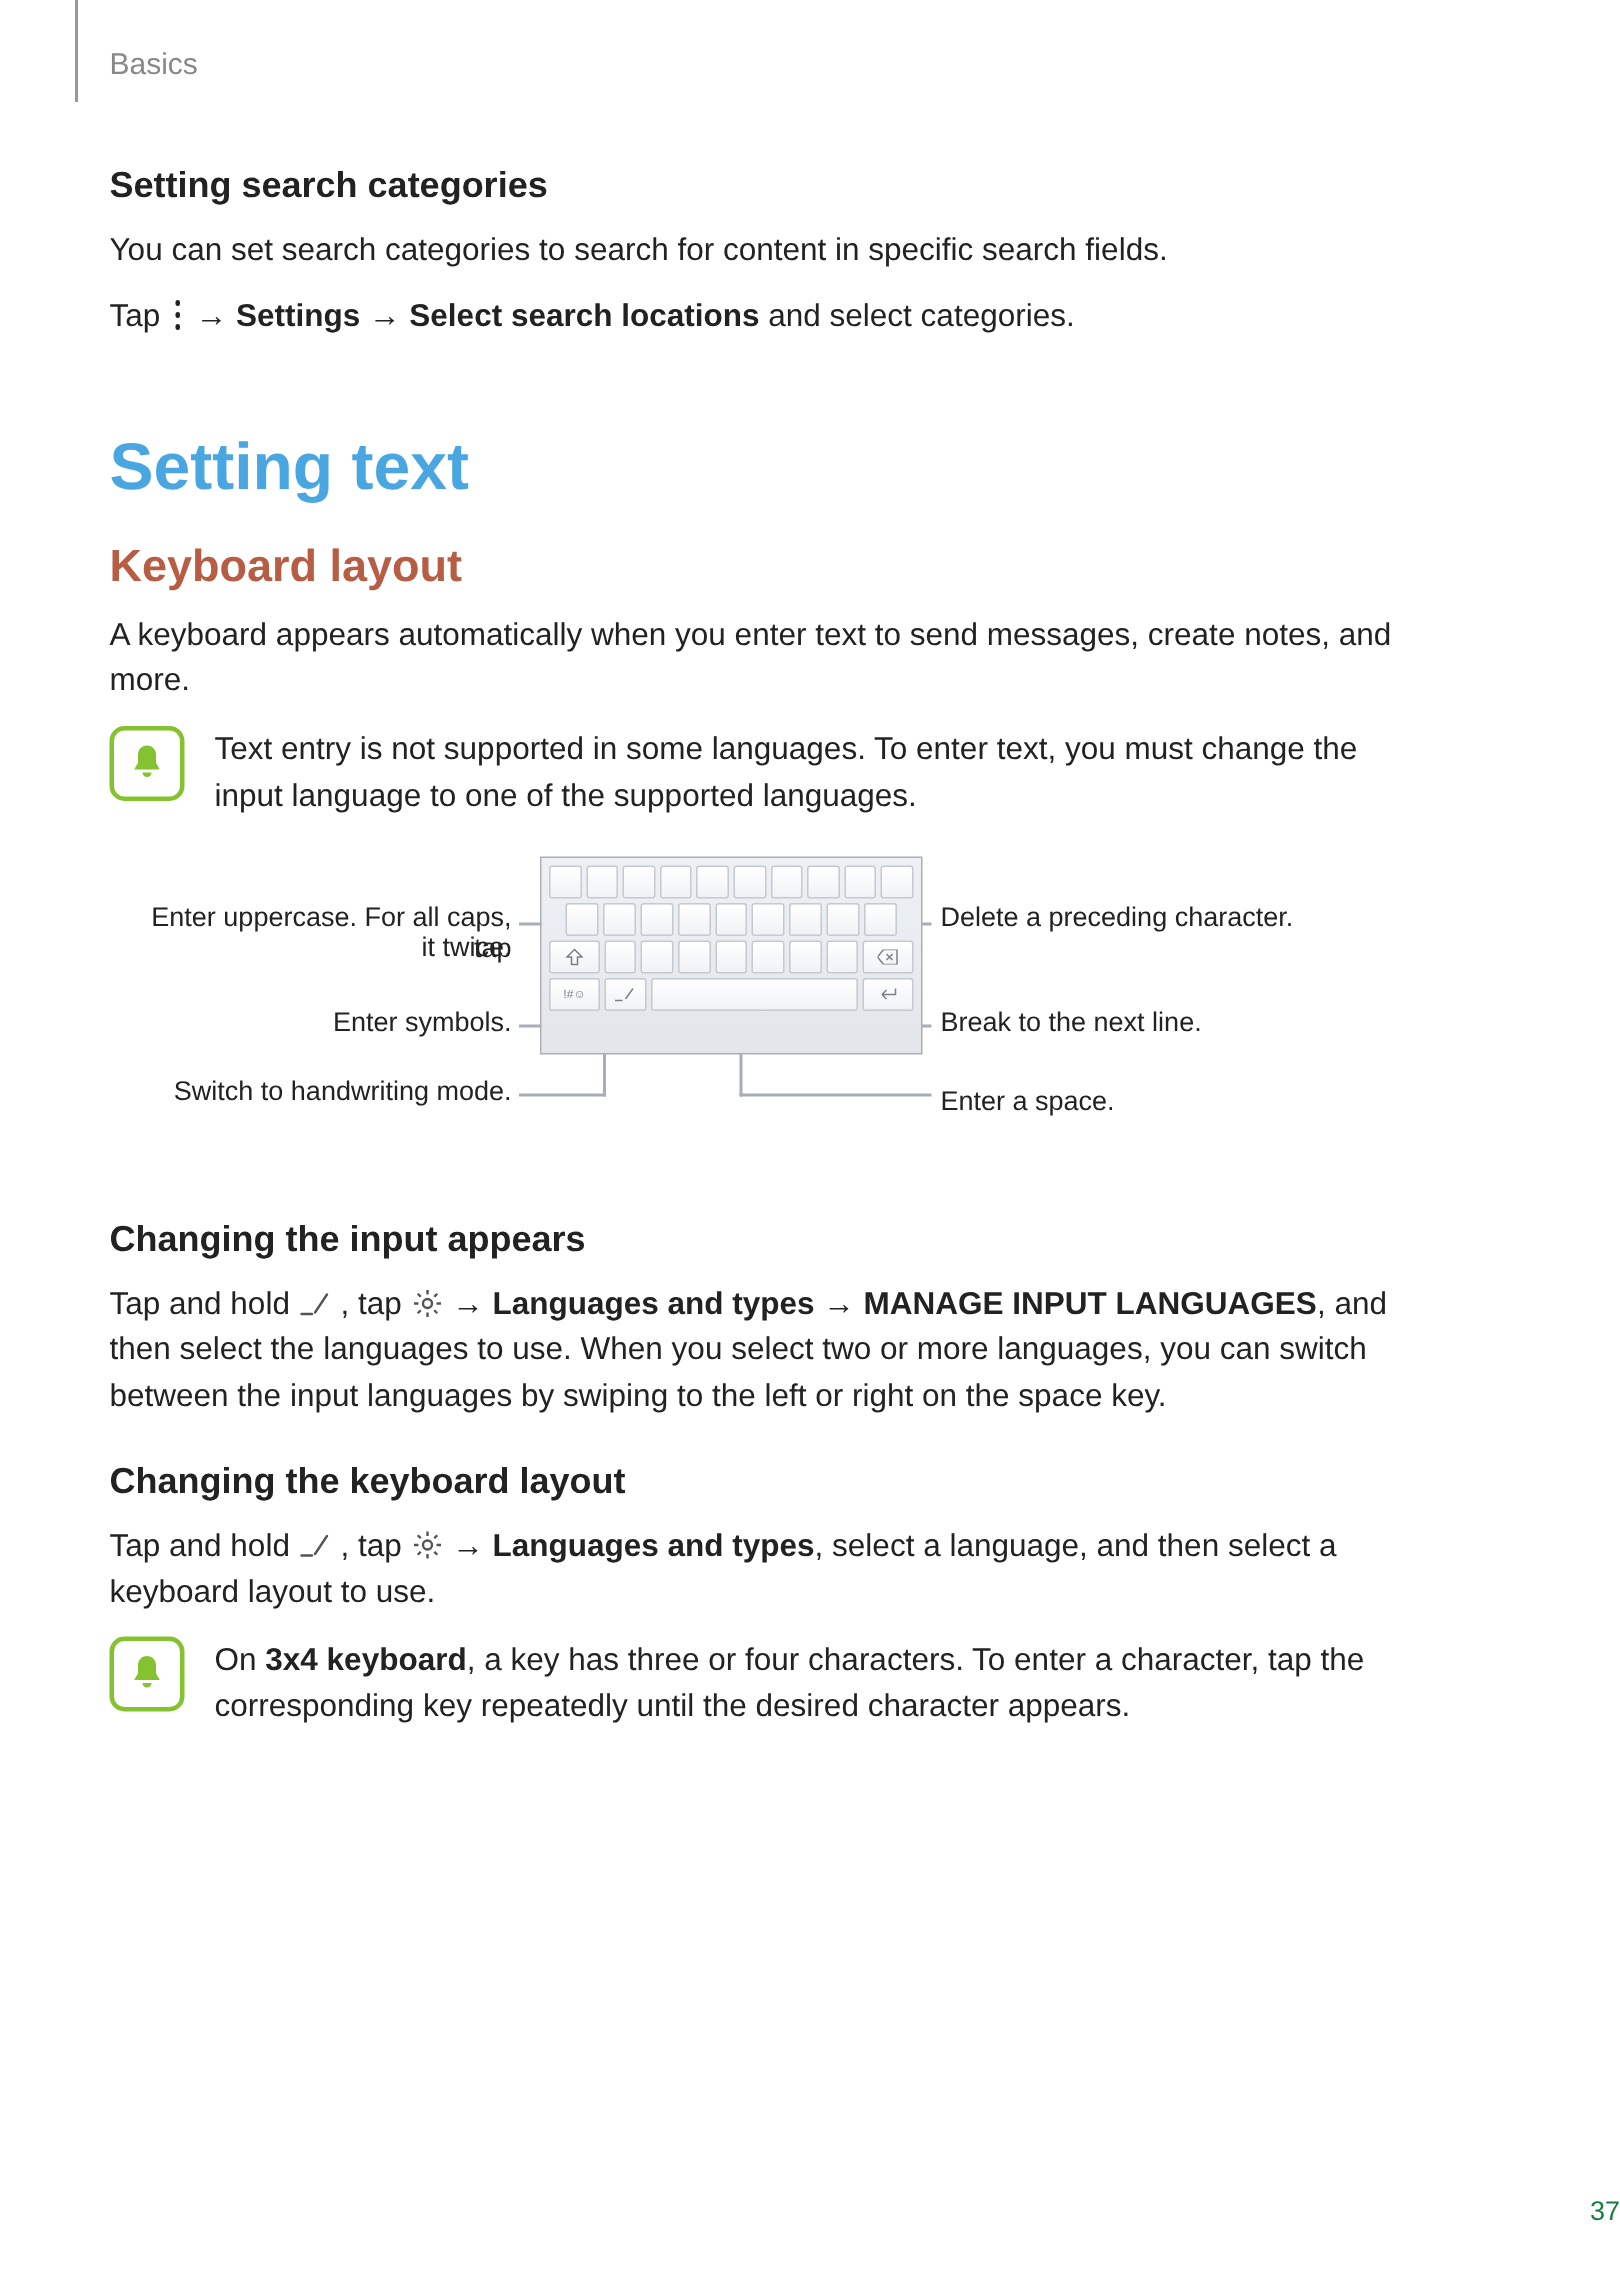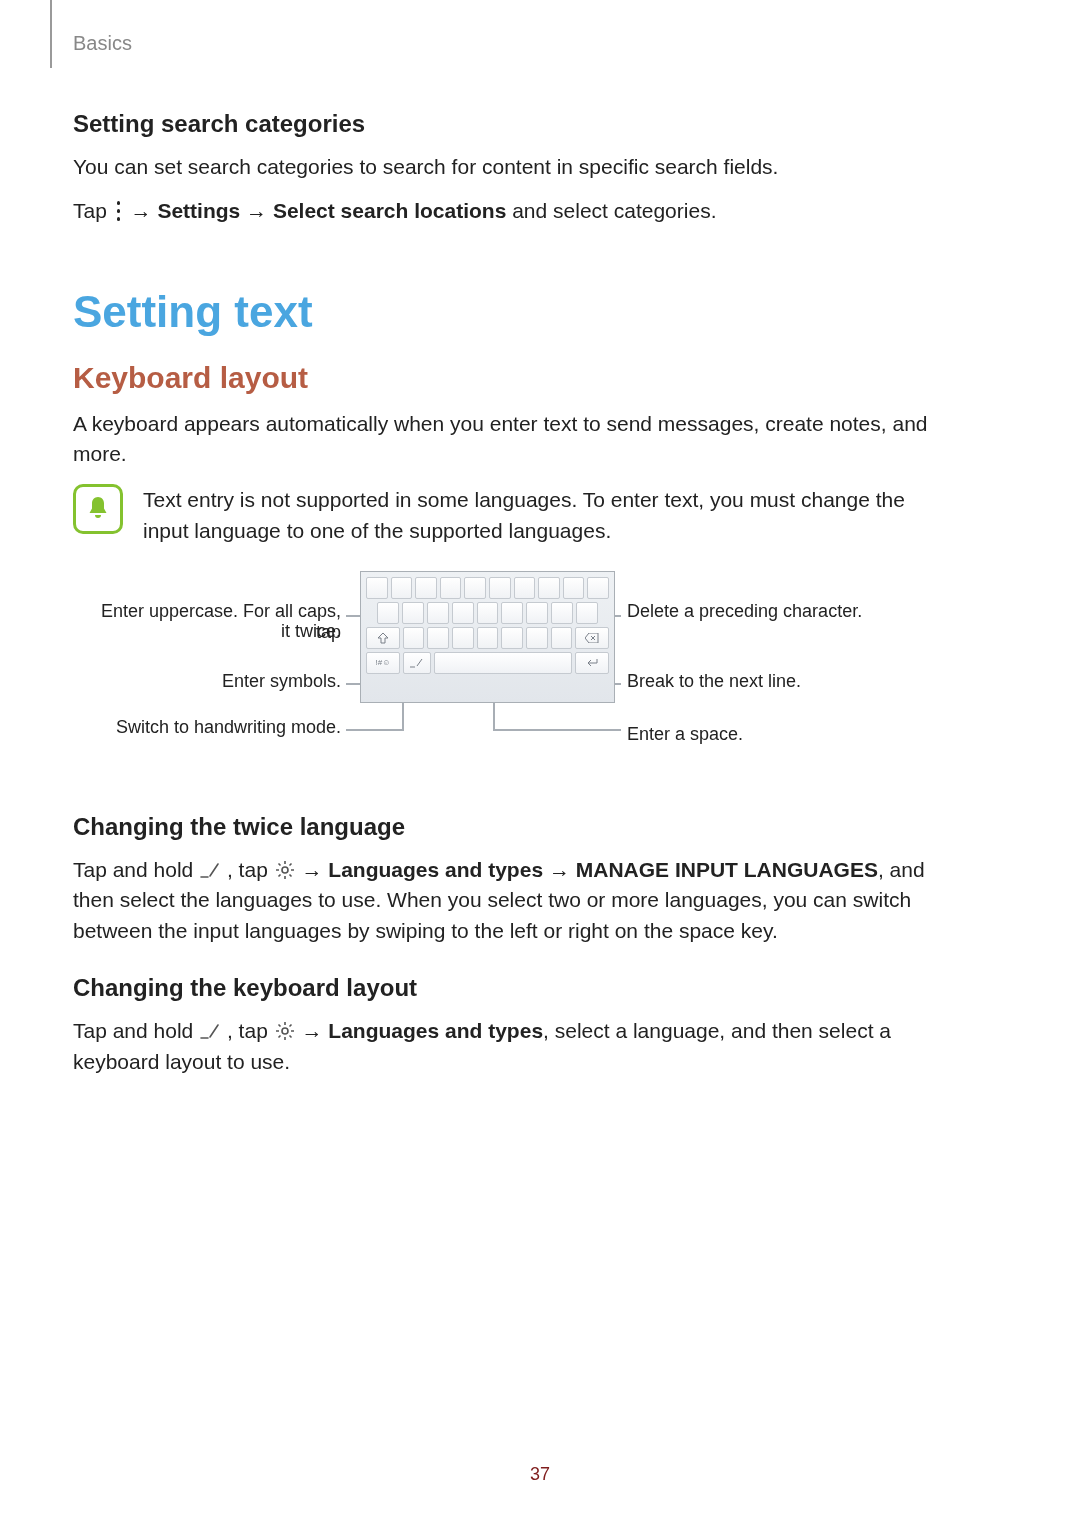--- a/index.html
+++ b/index.html
@@ -151,23 +151,23 @@
   .hline { position:absolute; height:0; border-top:2px solid #a8aeb5; }
   .vline { position:absolute; width:0; border-left:2px solid #a8aeb5; }
   .ltext { position:absolute; font-size:18px; color:#222; }
   .ltext.r { text-align:left; }
   .ltext.l { text-align:right; }
 
   .page-num {
     position:absolute;
     bottom: 42px;
     left: 0; right: 0;
-    text-align:center;
+    text-align:right;
     font-size: 18px;
-    color:#7f1d1d;
+    color:#15803d;
   }
 </style>
 </head>
 <body>
 
 <div class="accent-bar"></div>
 <div class="breadcrumb">Basics</div>
 
 <div class="content">
 
@@ -271,21 +271,21 @@
         <div class="kkey space"></div>
         <div class="kkey big ico">
           <svg width="14" height="10" viewBox="0 0 14 10">
               <path d="M12 1 V5 H3 M3 5 L6 2 M3 5 L6 8" fill="none" stroke="#7a8089" stroke-width="1"></path>
             </svg>
         </div>
       </div>
     </div>
   </div>
 
-  <h3 class="sub">Changing the twice language</h3>
+  <h3 class="sub">Changing the input appears</h3>
   <p class="body">
     <span>Tap and hold </span>
     <svg class="inline-ico" viewBox="0 0 22 22">
         <path d="M2 18 H9 M11 17 L19 5" fill="none" stroke="#555" stroke-width="1.6" stroke-linecap="round"></path>
       </svg>
     <span>, tap </span>
     <svg class="inline-ico" viewBox="0 0 22 22">
         <circle cx="11" cy="11" r="3" fill="none" stroke="#555" stroke-width="1.6"></circle>
         <path d="M11 2v3M11 17v3M2 11h3M17 11h3M4.5 4.5l2 2M15.5 15.5l2 2M17.5 4.5l-2 2M6.5 15.5l-2 2" stroke="#555" stroke-width="1.6"></path>
       </svg>
@@ -299,16 +299,26 @@
         <path d="M2 18 H9 M11 17 L19 5" fill="none" stroke="#555" stroke-width="1.6" stroke-linecap="round"></path>
       </svg>
     <span>, tap </span>
     <svg class="inline-ico" viewBox="0 0 22 22">
         <circle cx="11" cy="11" r="3" fill="none" stroke="#555" stroke-width="1.6"></circle>
         <path d="M11 2v3M11 17v3M2 11h3M17 11h3M4.5 4.5l2 2M15.5 15.5l2 2M17.5 4.5l-2 2M6.5 15.5l-2 2" stroke="#555" stroke-width="1.6"></path>
       </svg>
     <span> → </span><span class="bold">Languages and types</span><span>, select a language, and then select a keyboard layout to use.</span>
   </p>
 
+  <div class="note-row">
+    <div class="note-icon">
+      <svg viewBox="0 0 24 28">
+          <path d="M12 2c-3.5 0-6 2.8-6 6.2v5.3L3.5 18h17L18 13.5V8.2C18 4.8 15.5 2 12 2z M9 20a3 3 0 0 0 6 0" fill="#84c22f"></path>
+        </svg>
+    </div>
+    <div class="note-text">
+      <span>On </span><span class="bold">3x4 keyboard</span><span>, a key has three or four characters. To enter a character, tap the corresponding key repeatedly until the desired character appears.</span>
+    </div>
+  </div>
 
 </div>
 
 <div class="page-num">37</div>
 
 </body></html>

